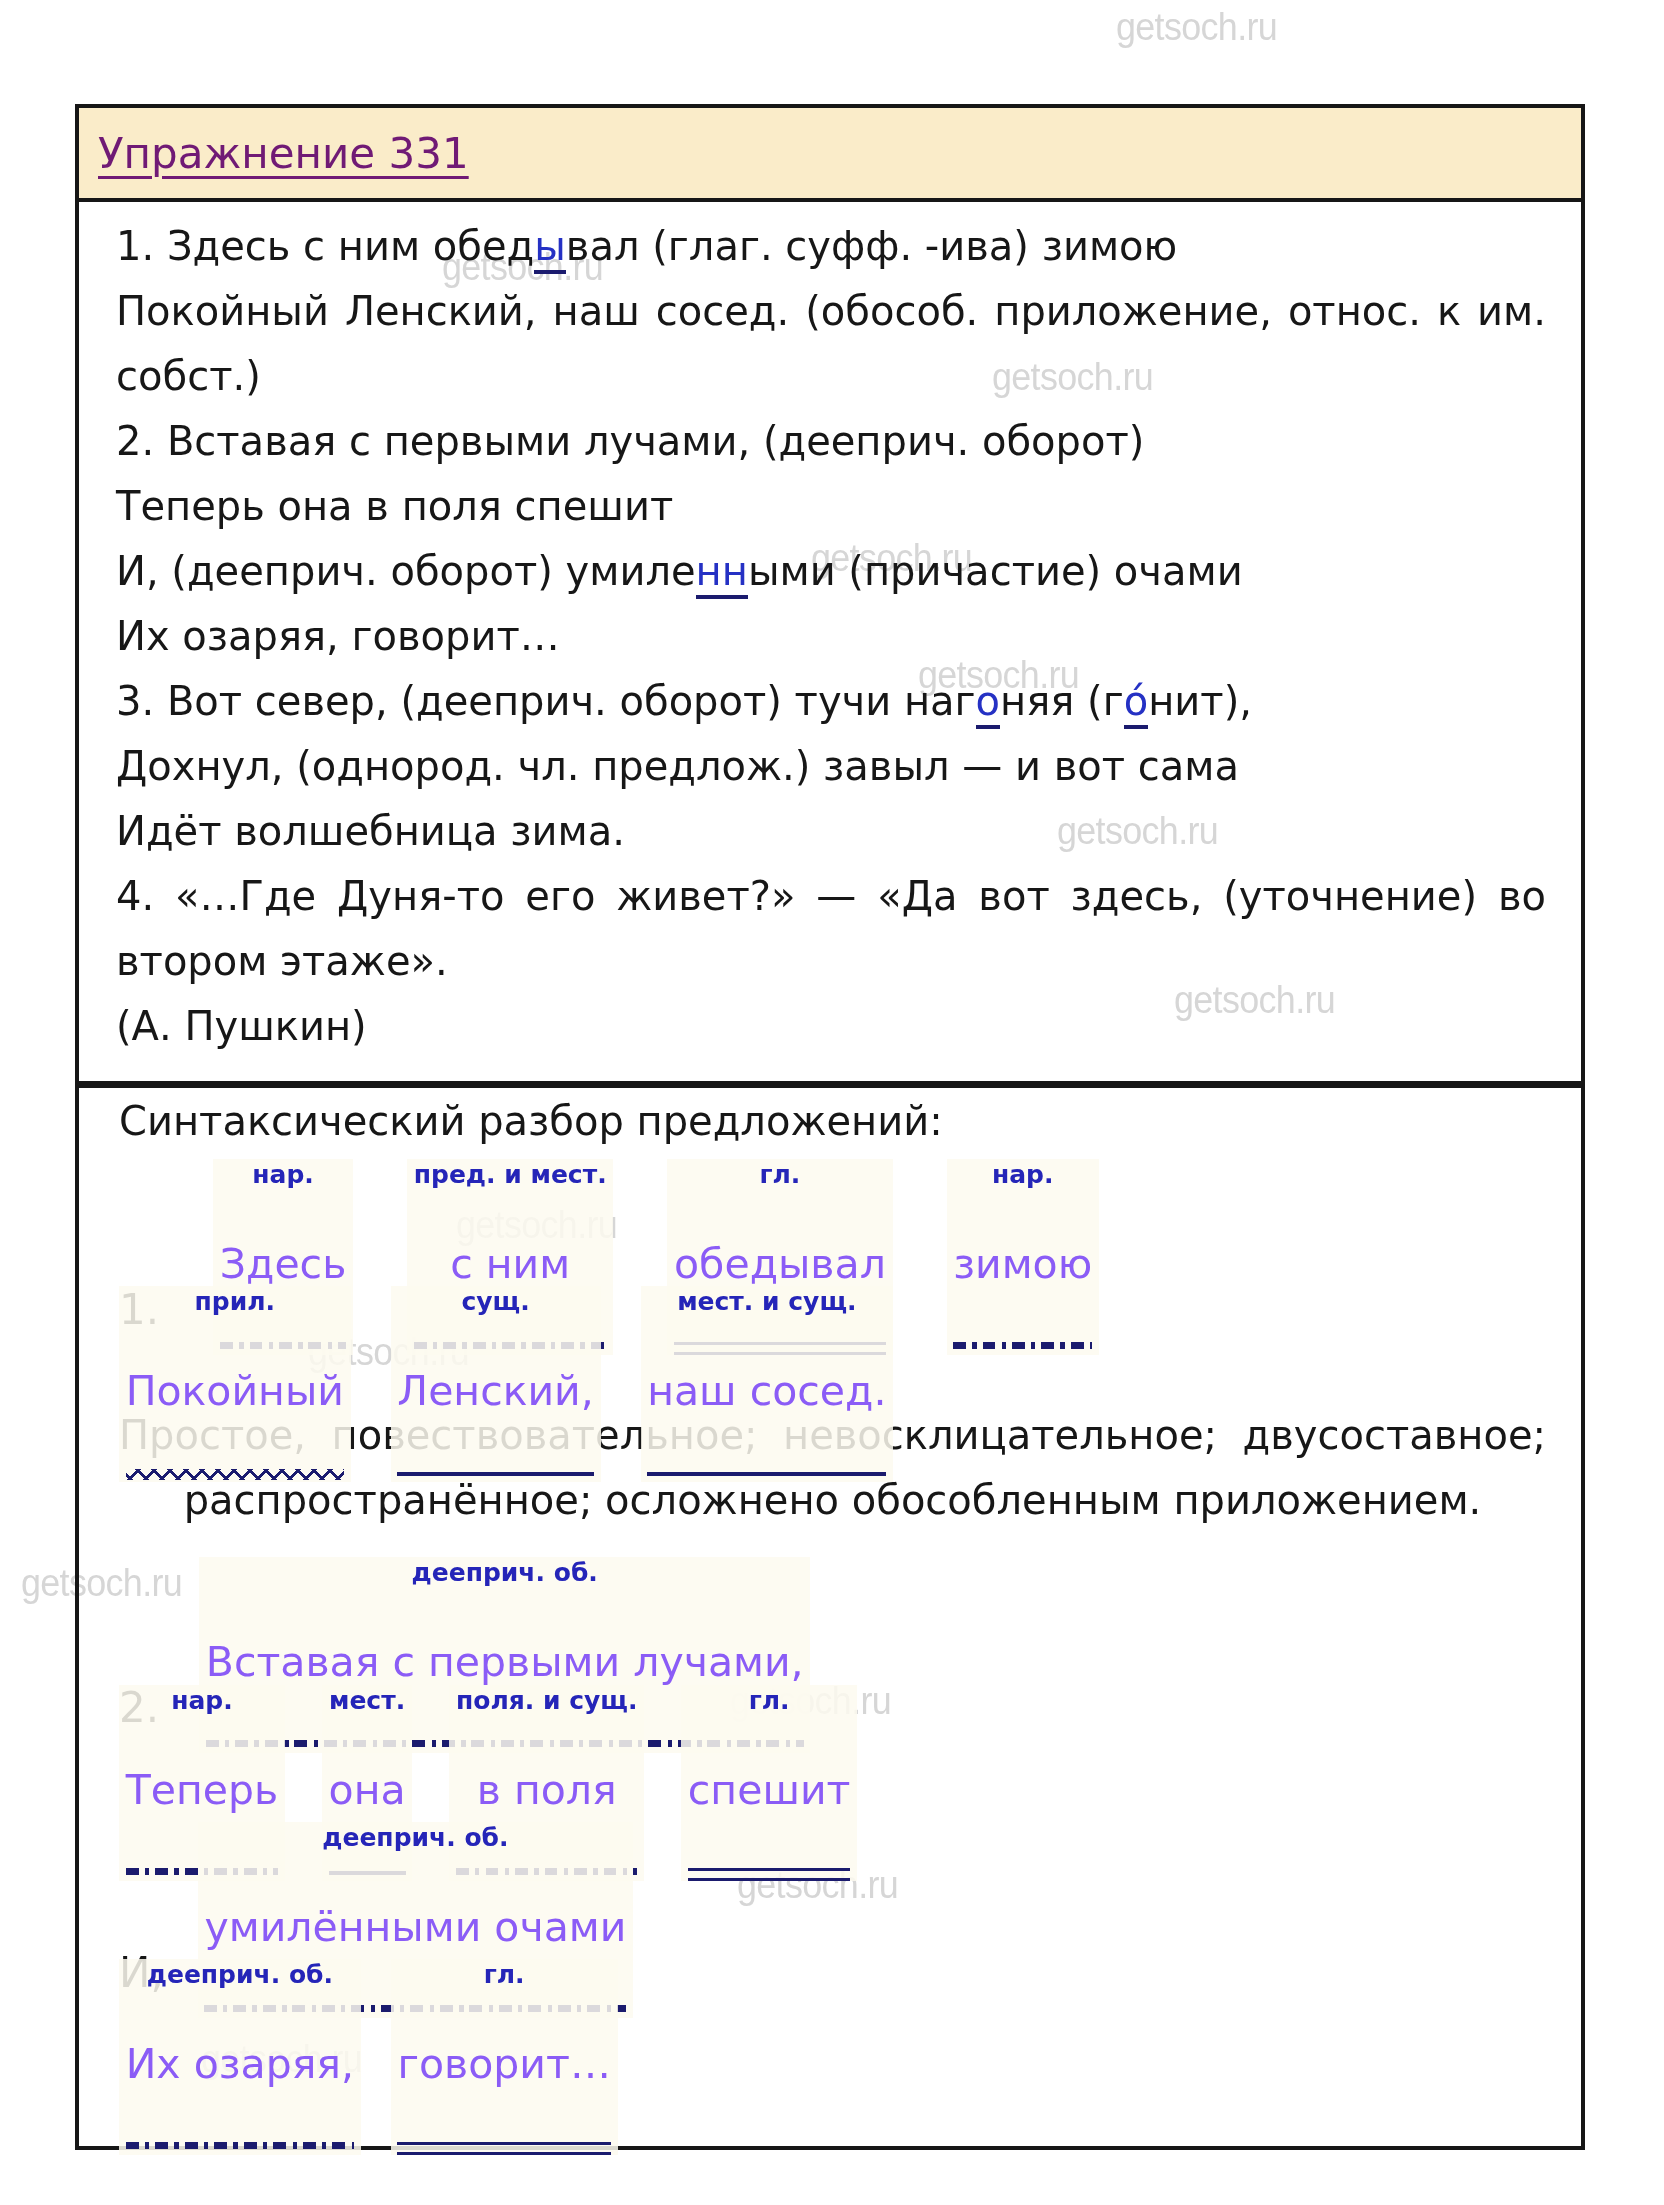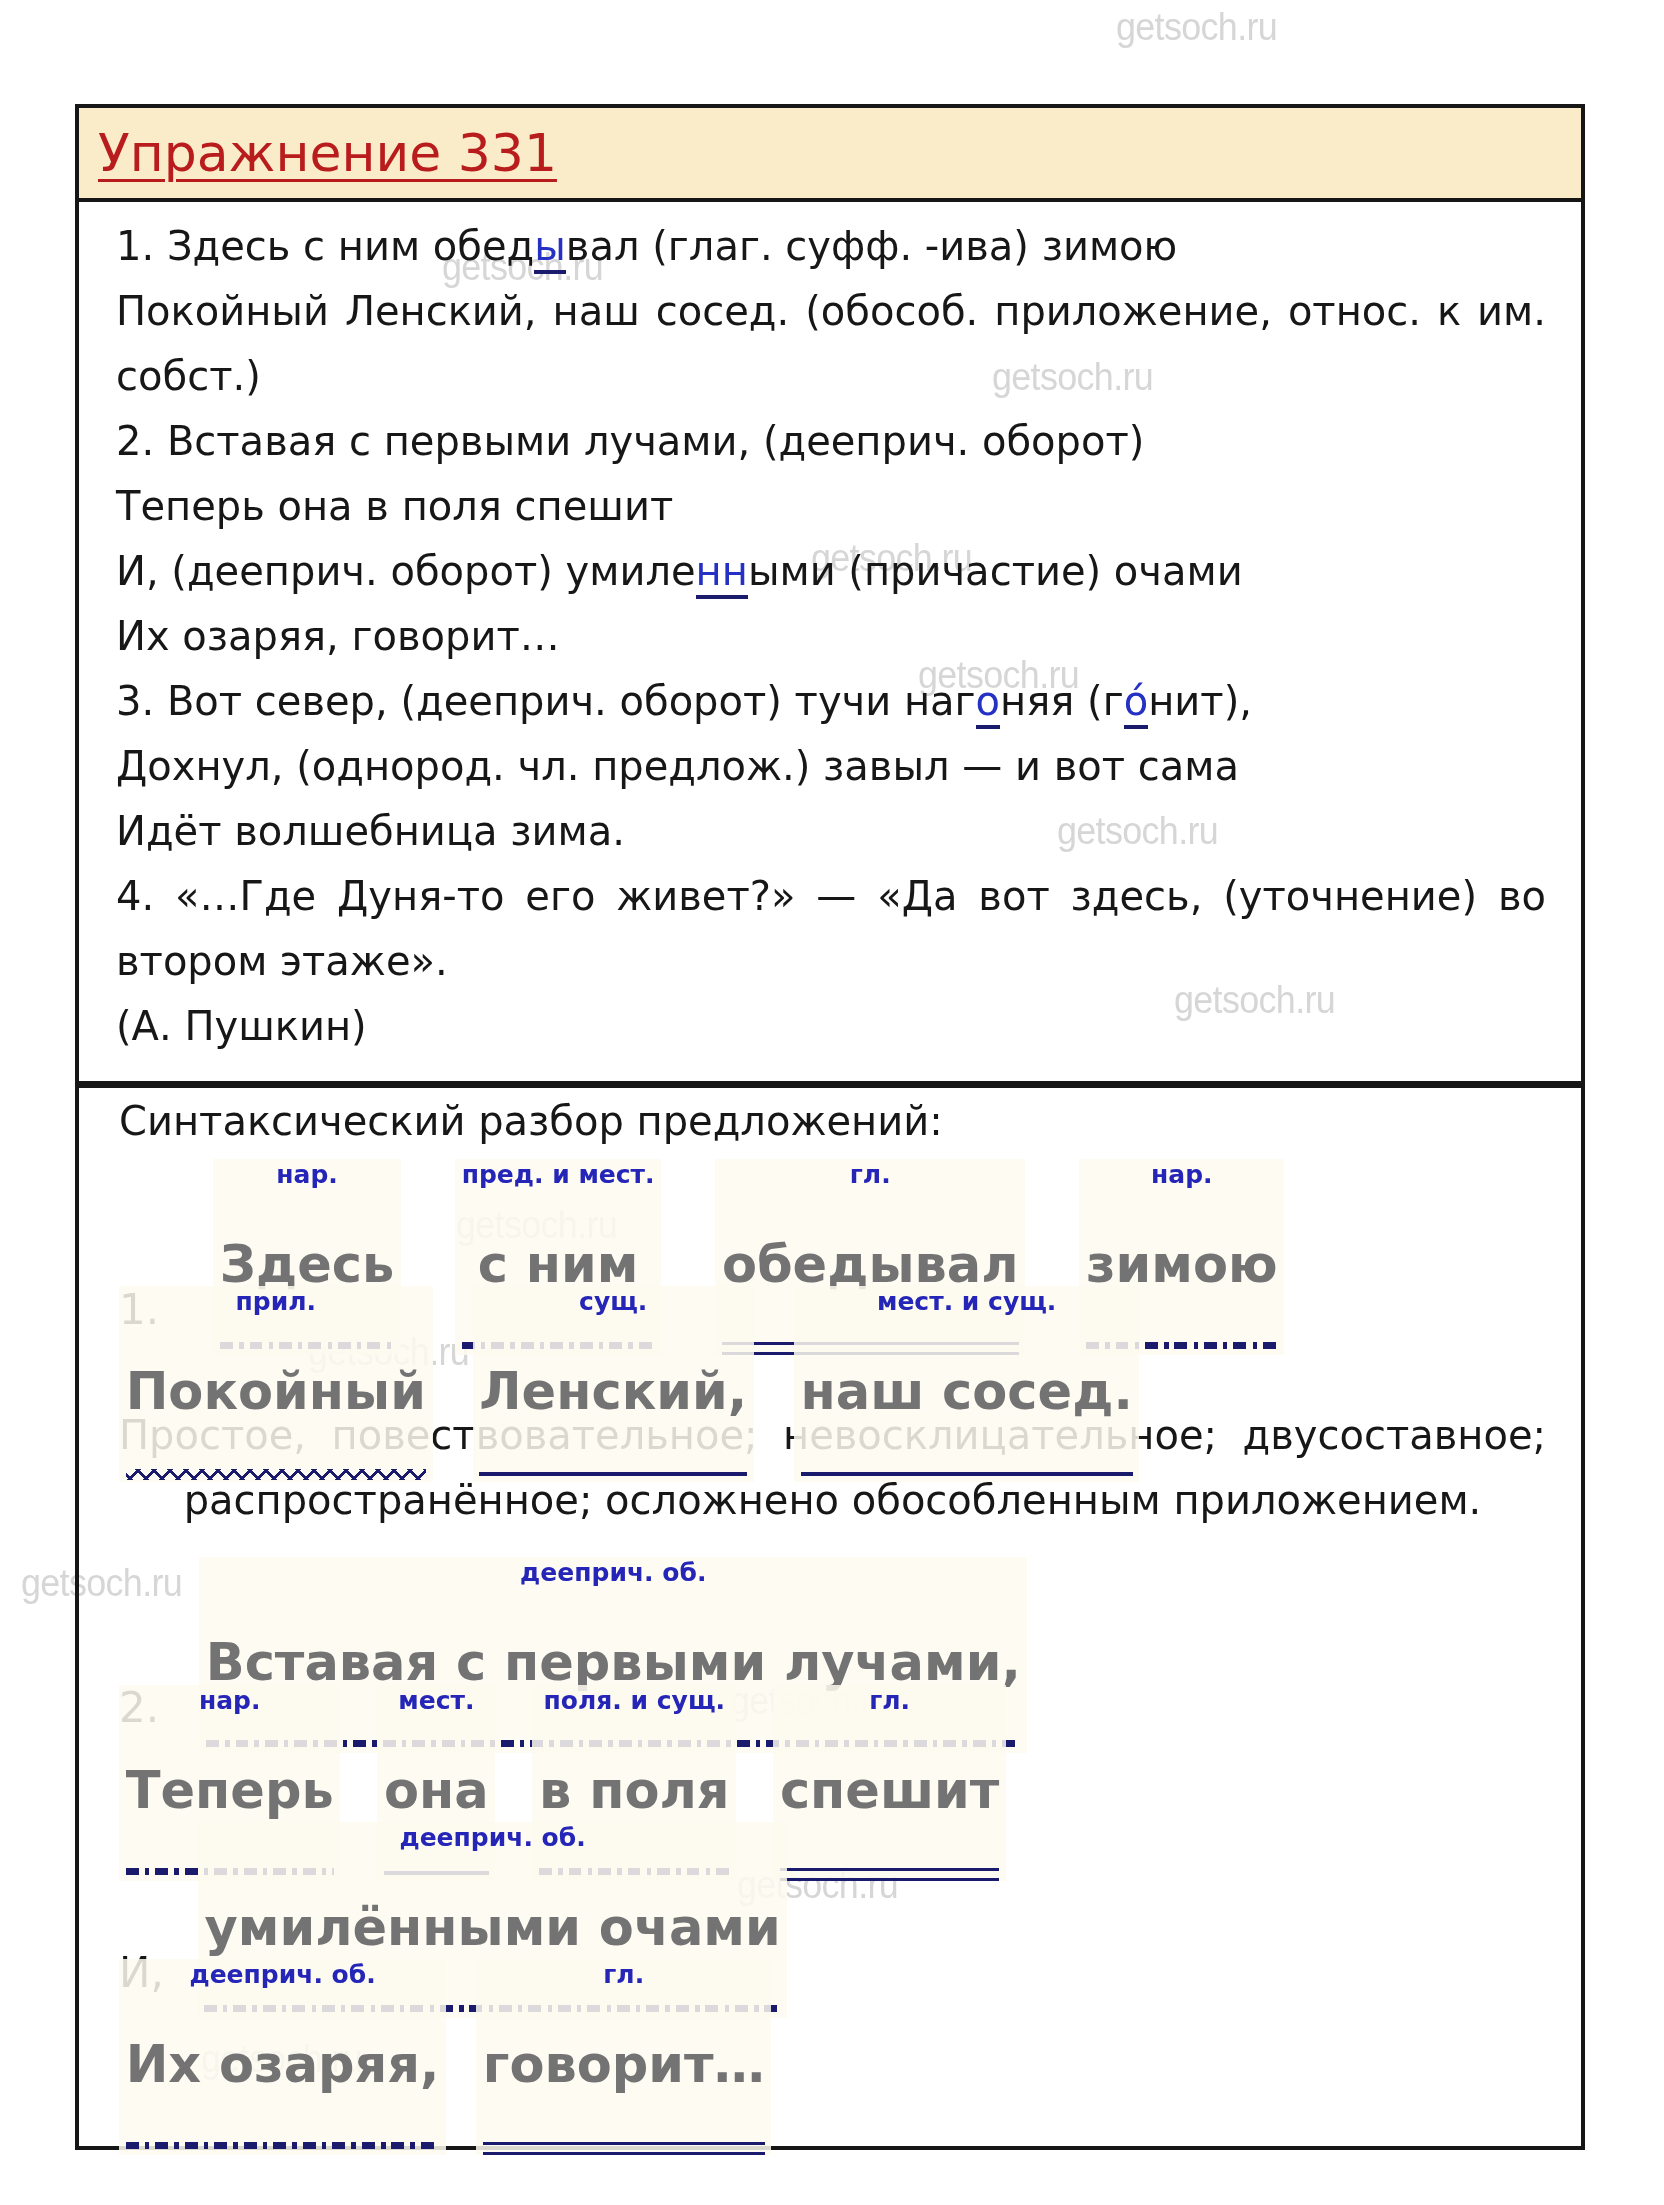--- a/index.html
+++ b/index.html
@@ -14,42 +14,42 @@
   }
   #box{
     position:absolute;left:75px;top:104px;width:1510px;height:2046px;
     border:4.7px solid #161616;box-sizing:border-box;background:transparent;
   }
   #hdr{
     height:90px;background:#faecc9;border-bottom:4.7px solid #161616;
     display:flex;align-items:center;padding-left:19px;
   }
   #hdr-title{
-    font-size:52px;color:#b91c1c;font-weight:400;
+    font-size:42px;color:#701a75;font-weight:400;
     text-decoration:underline;text-decoration-thickness:3.4px;text-underline-offset:8px;
   }
   #sec1{
     height:867px;border-bottom:7.4px solid #161616;
     padding:12px 35px 0 37px;box-sizing:content-box;
   }
   .line{height:65px;line-height:65px;font-size:40px;color:#171717;white-space:normal;}
   .line.justify{text-align:justify;text-align-last:justify;}
   .hl{color:#2531c4;border-bottom:4px solid #1b1b6e;padding-bottom:0.7px;}
   .intro{position:absolute;left:40px;top:990px;font-size:40px;color:#171717;}
   .sum{position:absolute;left:40px;right:35px;height:65px;line-height:65px;font-size:40px;color:#171717;text-align:center;}
   #sum1{top:1295px;text-align:justify;text-align-last:justify;}
   #sum2{top:1360px;}
   .srow{position:absolute;left:40px;display:flex;align-items:flex-end;}
   .prefix{font-size:42px;color:#161616;margin-bottom:21.4px;white-space:nowrap;}
   .grp{
     display:flex;flex-direction:column;align-items:center;
     background:rgba(253,250,240,.85);padding:0 6.7px;gap:44px;
   }
   .lbl{font-size:25px;font-weight:700;color:#2525b8;height:32px;line-height:32px;white-space:nowrap;}
-  .wline{font-size:51px;font-weight:700;color:#737373;line-height:59px;white-space:nowrap;}
+  .wline{font-size:41px;font-weight:400;color:#8b5cf6;line-height:59px;white-space:nowrap;}
   .ulbox{height:13.4px;margin-top:4px;width:100%;}
   .ul{width:100%;}
   .ul-dashdot{height:7.4px;background:repeating-linear-gradient(90deg,#1b1b6e 0 12.7px,transparent 12.7px 19px,#1b1b6e 19px 23.5px,transparent 23.5px 29.5px);}
   .ul-solid{height:4px;background:#1b1b6e;margin-top:2.7px;}
   .ul-double{height:12.7px;border-top:3.4px solid #1b1b6e;border-bottom:3.4px solid #1b1b6e;box-sizing:border-box;}
   .ul-wavy{
     height:10.7px;
     background:
       linear-gradient(135deg,transparent 42%,#1b1b6e 42% 58%,transparent 58%) 0 0/16px 10.7px repeat-x,
       linear-gradient(45deg,transparent 42%,#1b1b6e 42% 58%,transparent 58%) 8px 0/16px 10.7px repeat-x;

